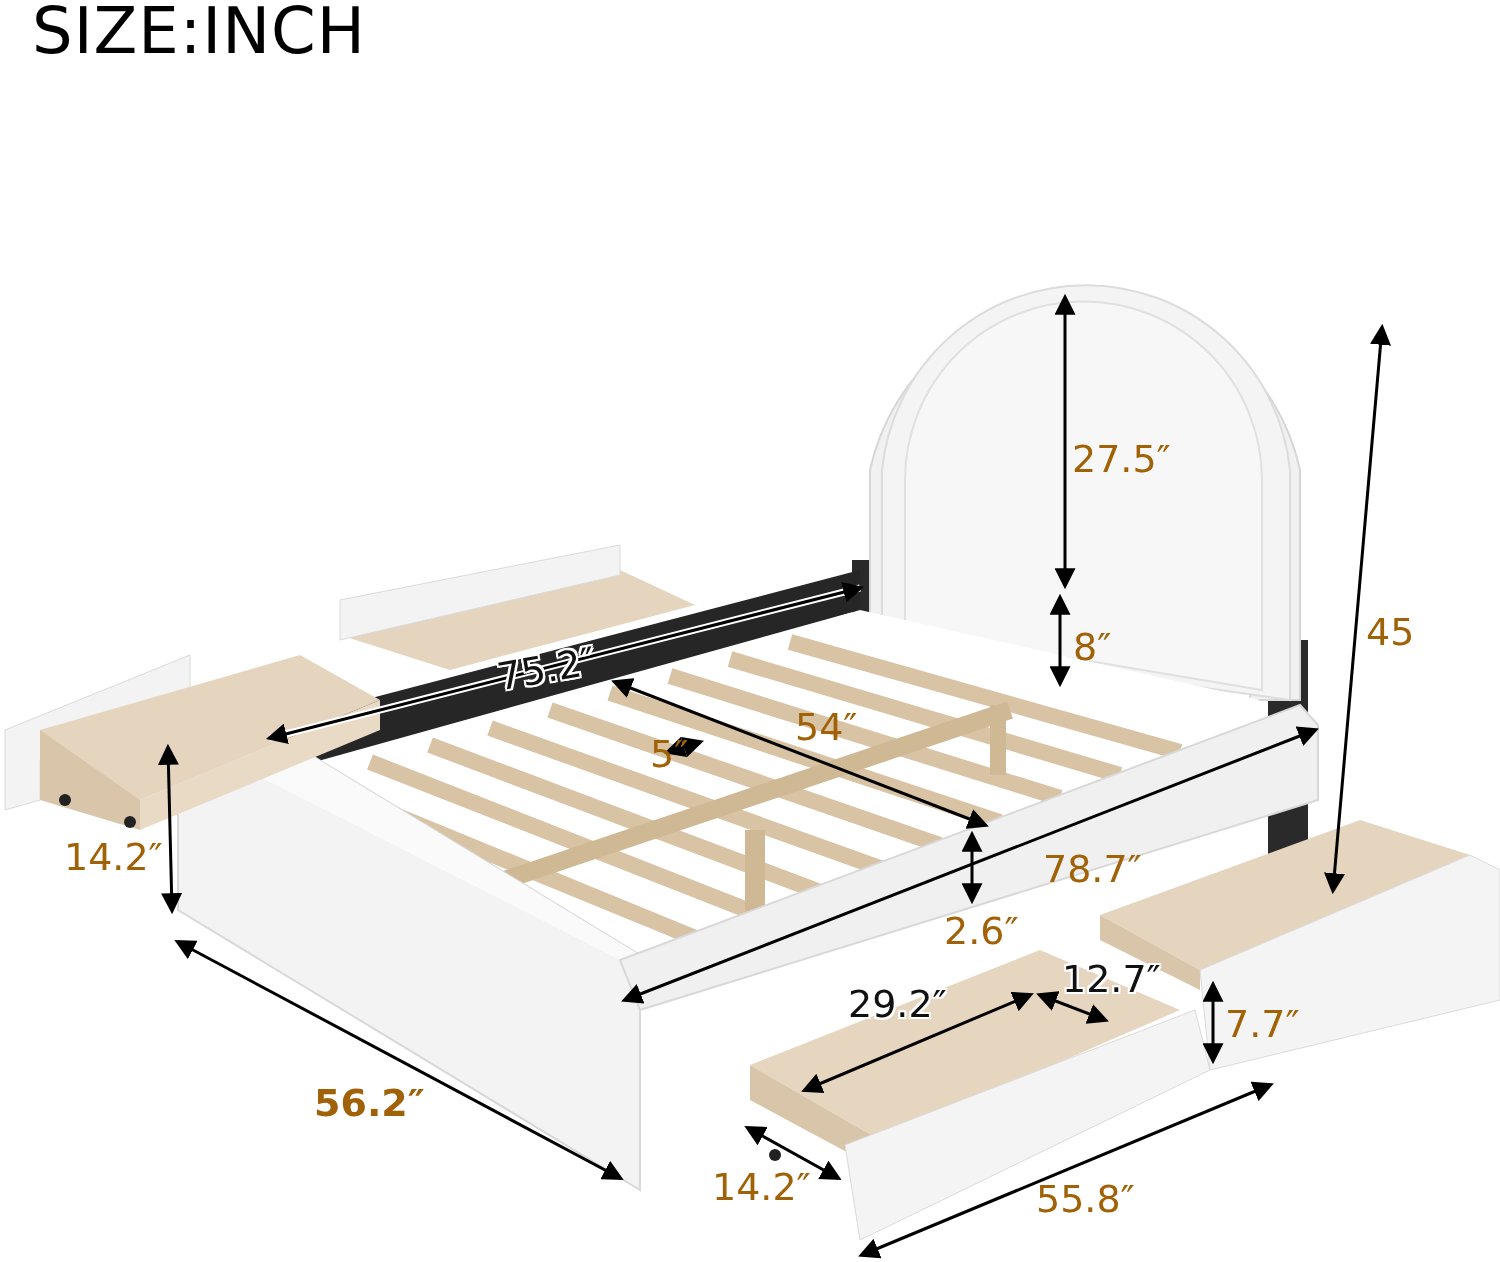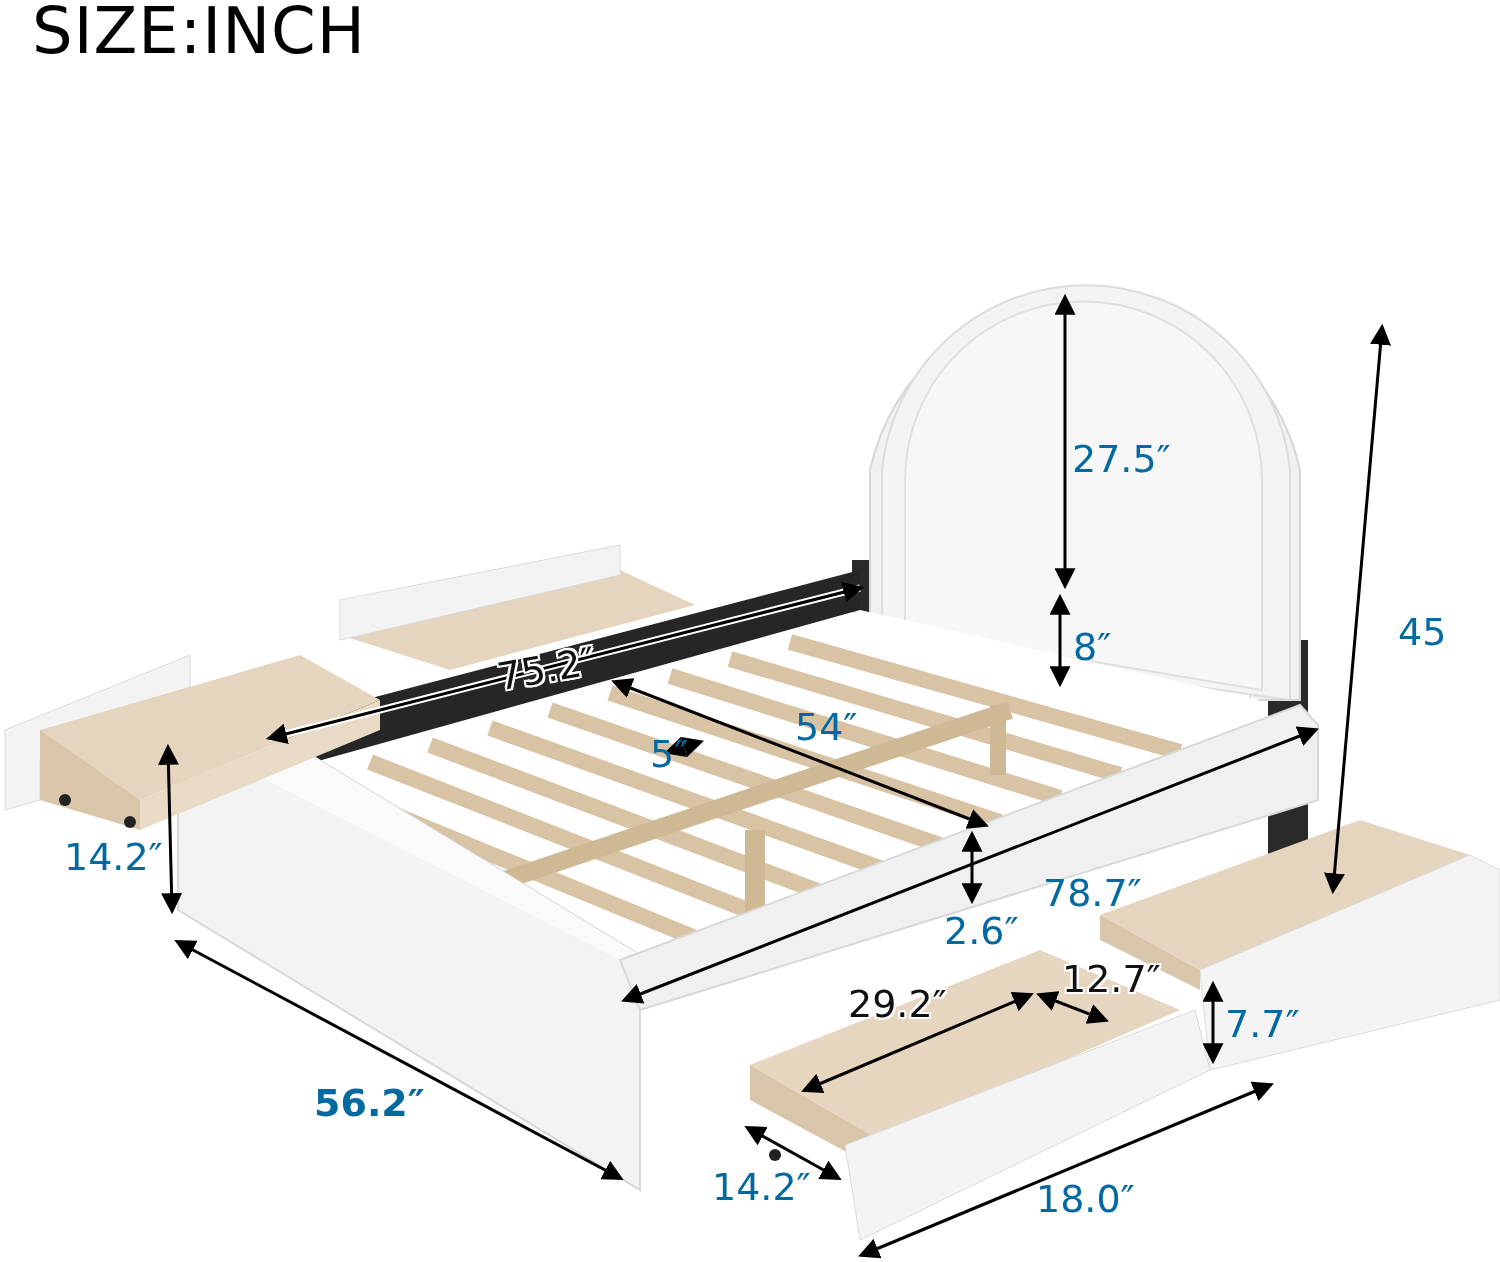--- a/index.html
+++ b/index.html
@@ -1,19 +1,19 @@
 <!DOCTYPE html>
 <html><head>
 <meta charset="utf-8">
 <style>
   html, body { margin:0; padding:0; background:#ffffff; }
   body { width:1500px; height:1262px; position:relative; overflow:hidden; font-family:"DejaVu Sans", sans-serif; }
   .title { position:absolute; left:32px; top:-6px; font-size:64px; font-weight:400; color:#000; letter-spacing:1px; font-family:"DejaVu Sans", sans-serif; }
   svg.stage { position:absolute; left:0; top:0; }
-  .dim { position:absolute; font-size:38px; color:#0369a1; font-family:"DejaVu Sans", sans-serif; white-space:nowrap; line-height:1; }
+  .dim { position:absolute; font-size:38px; color:#a16207; font-family:"DejaVu Sans", sans-serif; white-space:nowrap; line-height:1; }
   .dim.outlined { color:#111; text-shadow: -2px -2px 0 #fff, 2px -2px 0 #fff, -2px 2px 0 #fff, 2px 2px 0 #fff, 0 2px 0 #fff, 0 -2px 0 #fff, 2px 0 0 #fff, -2px 0 0 #fff; }
 </style>
 </head>
 <body>
 
 <div class="title">SIZE:INCH</div>
 
 <svg class="stage" width="1500" height="1262" viewBox="0 0 1500 1262">
   <defs>
     <marker id="ah" viewBox="0 0 10 10" refX="8" refY="5" markerWidth="7" markerHeight="7" orient="auto-start-reverse">
@@ -91,25 +91,25 @@
     <line x1="805" y1="1090" x2="1030" y2="995" marker-start="url(#ah)" marker-end="url(#ah)"></line>
     <line x1="1040" y1="995" x2="1105" y2="1020" marker-start="url(#ah)" marker-end="url(#ah)"></line>
     <line x1="1213" y1="985" x2="1213" y2="1060" marker-start="url(#ah)" marker-end="url(#ah)"></line>
     <line x1="748" y1="1128" x2="838" y2="1178" marker-start="url(#ah)" marker-end="url(#ah)"></line>
     <line x1="862" y1="1255" x2="1270" y2="1085" marker-start="url(#ah)" marker-end="url(#ah)"></line>
   </g>
 </svg>
 
 <div class="dim" style="left:1072px;top:440px;">27.5″</div>
 <div class="dim" style="left:1073px;top:628px;">8″</div>
-<div class="dim" style="left:1366px;top:613px;margin-left:32px;">45</div>
+<div class="dim" style="left:1366px;top:613px;">45</div>
 <div class="dim outlined" style="left:497px;top:650px;transform:rotate(-10deg);">75.2″</div>
 <div class="dim" style="left:795px;top:708px;">54″</div>
 <div class="dim" style="left:650px;top:735px;">5″</div>
-<div class="dim" style="left:1043px;top:850px;margin-top:24px;">78.7″</div>
+<div class="dim" style="left:1043px;top:850px;">78.7″</div>
 <div class="dim" style="left:944px;top:912px;">2.6″</div>
 <div class="dim" style="left:64px;top:838px;">14.2″</div>
 <div class="dim" style="left:314px;top:1084px;font-weight:bold;">56.2″</div>
 <div class="dim outlined" style="left:848px;top:985px;text-align:center;">29.2″</div>
 <div class="dim outlined" style="left:1062px;top:960px;">12.7″</div>
 <div class="dim" style="left:1225px;top:1005px;">7.7″</div>
 <div class="dim" style="left:712px;top:1168px;">14.2″</div>
-<div class="dim" style="left:1036px;top:1180px;">18.0″</div>
+<div class="dim" style="left:1036px;top:1180px;">55.8″</div>
 
 </body></html>

